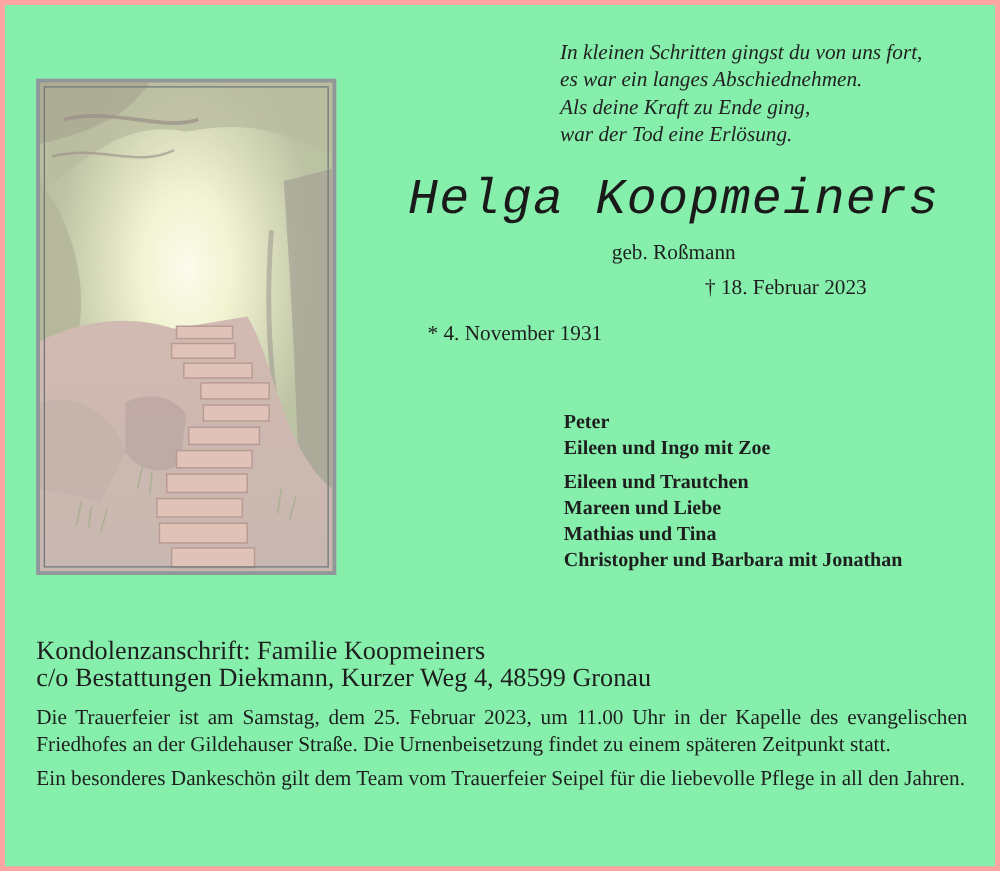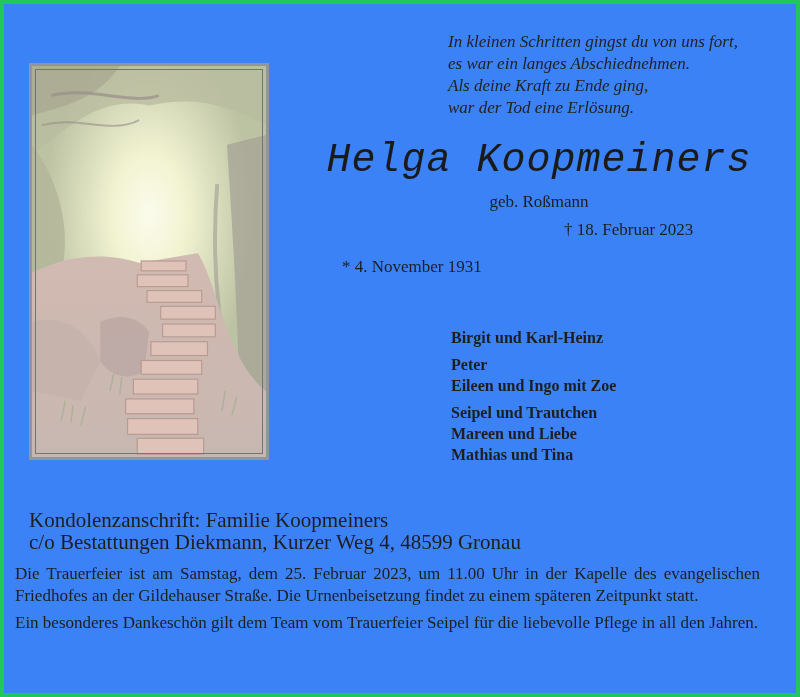--- a/index.html
+++ b/index.html
@@ -1,22 +1,22 @@
 <!DOCTYPE html>
 <html><head>
   <meta charset="utf-8">
   <style>
     html, body { margin: 0; padding: 0; background: #ffffff; }
     body { width: 800px; height: 697px; overflow: hidden; }
     .page {
       position: relative;
       box-sizing: border-box;
       width: 800px; height: 697px;
-      border: 4px solid #22c55e;
-      background: #3b82f6;
+      border: 4px solid #fca5a5;
+      background: #86efac;
       color: #1e1e1e;
       font-family: "Liberation Serif", "DejaVu Serif", serif;
     }
     
     .photo {
       position: absolute;
       left: 25px; top: 59px;
       width: 240px; height: 397px;
       box-sizing: border-box;
       border: 3px solid #8f979a;
@@ -93,21 +93,21 @@
     .address {
       position: absolute;
       left: 25px; top: 505px;
       font-size: 21px; line-height: 22px;
     }
     .address div { white-space: nowrap; }
 
     
     .notice {
       position: absolute;
-      left: 11px; top: 559px; width: 745px;
+      left: 25px; top: 559px; width: 745px;
       font-size: 17px; line-height: 22px;
       text-align: justify;
     }
     .notice p { margin: 0 0 5px 0; }
   </style>
 </head>
 <body>
 
 <div class="page">
 
@@ -174,30 +174,28 @@
   </div>
 
   <div class="name">Helga Koopmeiners</div>
   <div class="born-name">geb. Roßmann</div>
   <div class="dates date-birth">* 4. November 1931</div>
   <div class="dates date-death">† 18. Februar 2023</div>
 
 
   <div class="mourners">
     <div class="group">
-      <div>Birgit und Karl-Heinz</div>
-    </div>
-    <div class="group">
       <div>Peter</div>
       <div>Eileen und Ingo mit Zoe</div>
     </div>
     <div class="group">
-      <div>Seipel und Trautchen</div>
+      <div>Eileen und Trautchen</div>
       <div>Mareen und Liebe</div>
       <div>Mathias und Tina</div>
+      <div>Christopher und Barbara mit Jonathan</div>
     </div>
   </div>
 
   <div class="address">
     <div>Kondolenzanschrift: Familie Koopmeiners</div>
     <div>c/o Bestattungen Diekmann, Kurzer Weg 4, 48599 Gronau</div>
   </div>
 
   <div class="notice">
     <p>Die Trauerfeier ist am Samstag, dem 25. Februar 2023, um 11.00 Uhr in der Kapelle des evangelischen Friedhofes an der Gildehauser Straße. Die Urnenbeisetzung findet zu einem späteren Zeitpunkt statt.</p>

